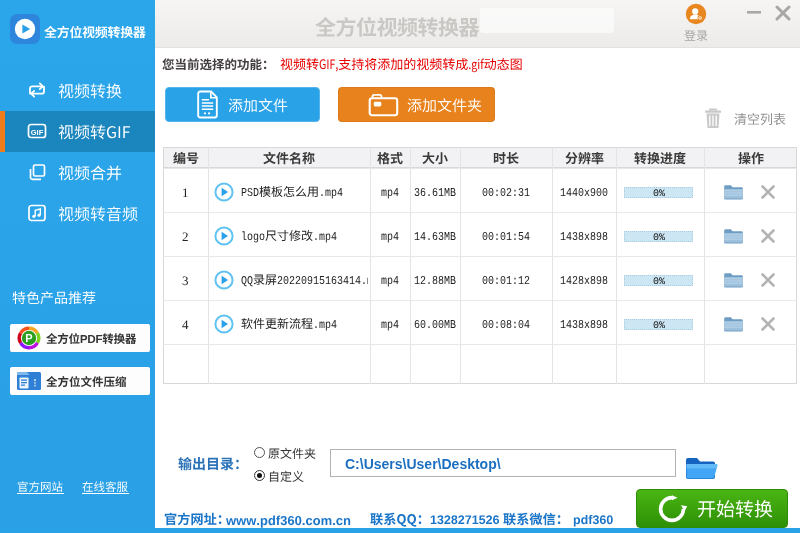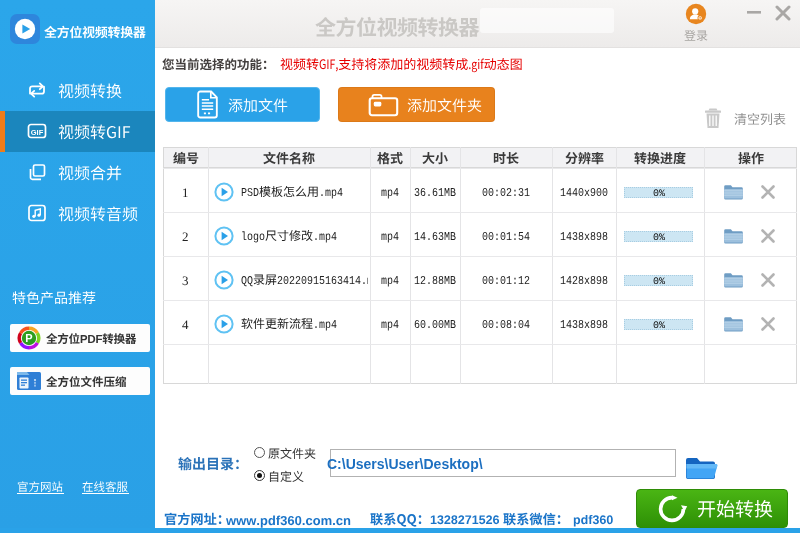--- a/index.html
+++ b/index.html
@@ -987,21 +987,21 @@
     <div class="abs" style="left:268.0px;top:469.0px;">
       <svg class="t " width="37" height="16" style="">
         <g fill="#333" transform="translate(0,12) scale(0.012,-0.012)">
           <use href="#cjkR_81ea" x="0"></use>
           <use href="#cjkR_5b9a" x="1000"></use>
           <use href="#cjkR_4e49" x="2000"></use>
         </g>
       </svg>
     </div>
     <div class="abs" style="left:330px;top:449px;width:346px;height:28px;background:#fff;border:1px solid #b2b2b2;box-sizing:border-box;"></div>
-    <div class="abs" style="left:327px;top:456px;font-family:'Liberation Sans',sans-serif;font-weight:bold;font-size:14px;color:#1c6fc0;">C:\Users\User\Desktop\</div>
+    <div class="abs" style="left:345px;top:456px;font-family:'Liberation Sans',sans-serif;font-weight:bold;font-size:14px;color:#1c6fc0;">C:\Users\User\Desktop\</div>
     <div class="abs" style="left:684px;top:451px;"><svg width="34" height="32" viewBox="0 0 34 32">
 <path d="M2 9 a2 2 0 0 1 2-2 h9 l3 3.5 h13 a2 2 0 0 1 2 2 V26 a2 2 0 0 1 -2 2 H4 a2 2 0 0 1 -2 -2 z" fill="#1565c0"></path>
 <path d="M2.5 13 h29 a1.8 1.8 0 0 1 1.7 2.3 l-3 11 a1.8 1.8 0 0 1 -1.7 1.3 H4.3 a1.8 1.8 0 0 1 -1.8 -1.8 z" fill="#42a5f5"></path>
 <path d="M2.5 13 h29 a1.8 1.8 0 0 1 1.7 2.3 l-0.6 2.2 H2.5 z" fill="#64b9f7"></path>
 </svg></div>
     <div class="abs" style="left:636px;top:489px;width:152px;height:39px;border-radius:4px;background:linear-gradient(#4ab514,#2e9005);border:1px solid #2e8c06;box-sizing:border-box;"></div>
     <div class="abs" style="left:658px;top:495px;"><svg width="30" height="28" viewBox="0 0 30 28">
 <path d="M14 2.6 A11.4 11.4 0 1 0 25.4 14" fill="none" stroke="#fff" stroke-width="3.6"></path>
 <path d="M14 0.2 L14 5.2 L19.5 2.7 z" fill="#fff"></path>
 <path d="M29.2 11.2 L23 10.2 L26.4 16.6 z" fill="#fff"></path>

